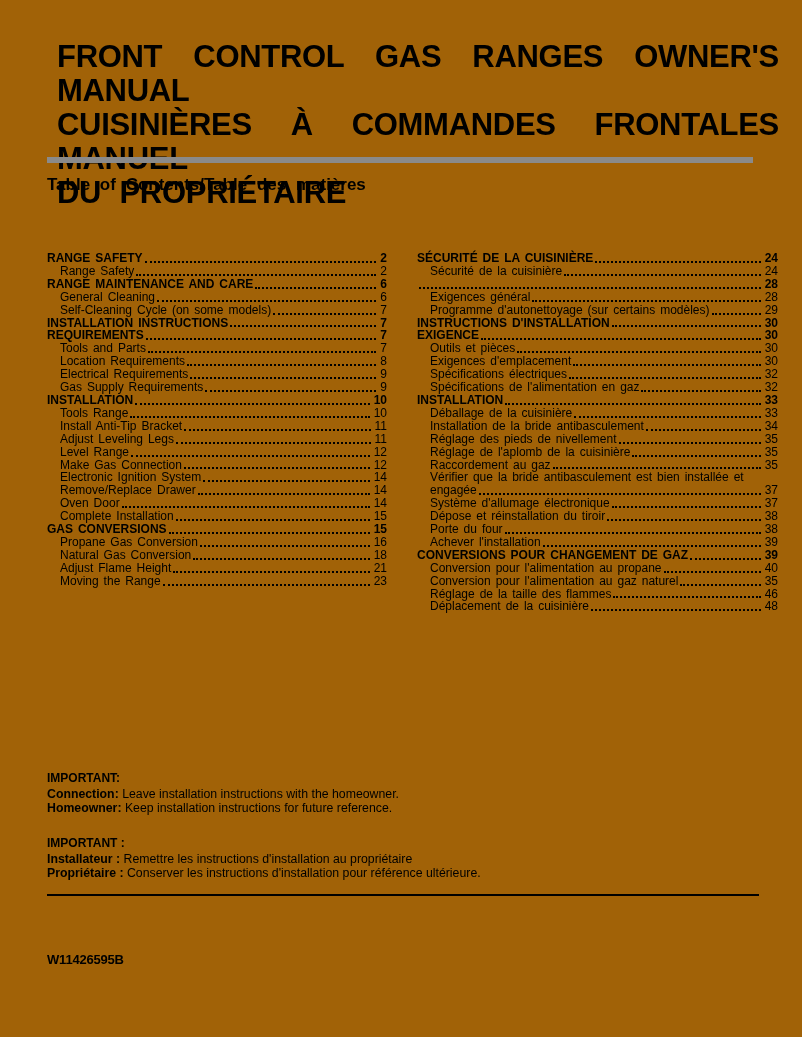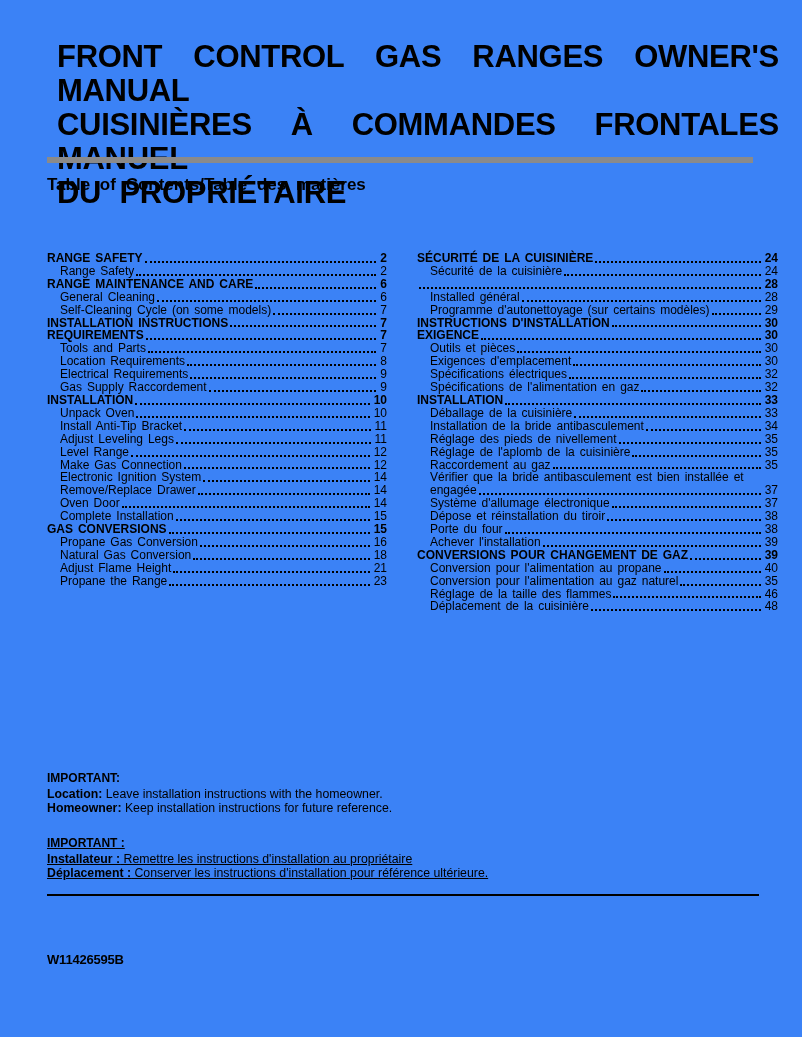--- a/index.html
+++ b/index.html
@@ -1,17 +1,17 @@
 <!DOCTYPE html>
 <html><head>
 <meta charset="utf-8">
 <style>
   html,body { margin:0; padding:0; background:#fff; }
   .page {
-    position:relative; width:802px; height:1037px; background:#3b82f6;
+    position:relative; width:802px; height:1037px; background:#a16207;
     font-family:"Liberation Sans", sans-serif; color:#000; overflow:hidden;
   }
   .manual-title {
     position:absolute; top:40px; left:57px; width:722px;
     font-weight:bold; font-size:31px; line-height:34px; letter-spacing:-0.3px;
   }
   .title-just { text-align:justify; text-align-last:justify; }
   .title-center { text-align:left; word-spacing:10px; }
   .divider-bar {
     position:absolute; top:157px; left:47px; width:706px; height:6px; background:#8a8a8a;
@@ -29,21 +29,21 @@
   }
   .toc-row.bold { font-weight:bold; }
   .toc-row.indent { padding-left:13px; }
   .toc-label { white-space:nowrap; }
   .toc-leader {
     flex:1 1 auto; min-width:6px; align-self:flex-end;
     border-bottom:2px dotted #000; margin:0 2px 2px 2px;
   }
   .toc-page { white-space:nowrap; margin-left:2px; }
   .notices { position:absolute; top:770px; left:47px; width:720px; }
-  .notice + .notice { margin-top:19px;text-decoration:underline; }
+  .notice + .notice { margin-top:19px; }
   .notice-heading { font-size:12px; font-weight:bold; line-height:17px; }
   .notice-line { font-size:12.3px; line-height:14.3px; }
   .notice-line b { font-weight:bold; }
   .footer-rule { position:absolute; top:894px; left:47px; width:712px; height:2px; background:#000; }
   .part-number {
     position:absolute; top:952px; left:47px;
     font-size:13px; font-weight:bold; letter-spacing:-0.2px;
   }
 </style>
 </head>
@@ -107,31 +107,31 @@
           <span class="toc-label">Location Requirements</span>
           <span class="toc-leader"></span>
           <span class="toc-page">8</span>
         </div>
         <div class="toc-row indent">
           <span class="toc-label">Electrical Requirements</span>
           <span class="toc-leader"></span>
           <span class="toc-page">9</span>
         </div>
         <div class="toc-row indent">
-          <span class="toc-label">Gas Supply Raccordement</span>
+          <span class="toc-label">Gas Supply Requirements</span>
           <span class="toc-leader"></span>
           <span class="toc-page">9</span>
         </div>
         <div class="toc-row bold">
           <span class="toc-label">INSTALLATION</span>
           <span class="toc-leader"></span>
           <span class="toc-page">10</span>
         </div>
         <div class="toc-row indent">
-          <span class="toc-label">Unpack Oven</span>
+          <span class="toc-label">Tools Range</span>
           <span class="toc-leader"></span>
           <span class="toc-page">10</span>
         </div>
         <div class="toc-row indent">
           <span class="toc-label">Install Anti-Tip Bracket</span>
           <span class="toc-leader"></span>
           <span class="toc-page">11</span>
         </div>
         <div class="toc-row indent">
           <span class="toc-label">Adjust Leveling Legs</span>
@@ -182,42 +182,42 @@
           <span class="toc-label">Natural Gas Conversion</span>
           <span class="toc-leader"></span>
           <span class="toc-page">18</span>
         </div>
         <div class="toc-row indent">
           <span class="toc-label">Adjust Flame Height</span>
           <span class="toc-leader"></span>
           <span class="toc-page">21</span>
         </div>
         <div class="toc-row indent">
-          <span class="toc-label">Propane the Range</span>
+          <span class="toc-label">Moving the Range</span>
           <span class="toc-leader"></span>
           <span class="toc-page">23</span>
         </div>
       </div>
     <div class="toc-col-right" id="toc-right">
         <div class="toc-row bold">
           <span class="toc-label">SÉCURITÉ DE LA CUISINIÈRE</span>
           <span class="toc-leader"></span>
           <span class="toc-page">24</span>
         </div>
         <div class="toc-row indent">
           <span class="toc-label">Sécurité de la cuisinière</span>
           <span class="toc-leader"></span>
           <span class="toc-page">24</span>
         </div>
         <div class="toc-row bold">
           <span class="toc-leader"></span>
           <span class="toc-page">28</span>
         </div>
         <div class="toc-row indent">
-          <span class="toc-label">Installed général</span>
+          <span class="toc-label">Exigences général</span>
           <span class="toc-leader"></span>
           <span class="toc-page">28</span>
         </div>
         <div class="toc-row indent">
           <span class="toc-label">Programme d'autonettoyage (sur certains modèles)</span>
           <span class="toc-leader"></span>
           <span class="toc-page">29</span>
         </div>
         <div class="toc-row bold">
           <span class="toc-label">INSTRUCTIONS D'INSTALLATION</span>
@@ -331,26 +331,26 @@
           <span class="toc-label">Déplacement de la cuisinière</span>
           <span class="toc-leader"></span>
           <span class="toc-page">48</span>
         </div>
       </div>
   </div>
 
   <div class="notices" id="notices">
       <div class="notice">
         <div class="notice-heading">IMPORTANT:</div>
-        <div class="notice-line"><b>Location:</b> Leave installation instructions with the homeowner.</div>
+        <div class="notice-line"><b>Connection:</b> Leave installation instructions with the homeowner.</div>
         <div class="notice-line"><b>Homeowner:</b> Keep installation instructions for future reference.</div>
       </div>
       <div class="notice">
         <div class="notice-heading">IMPORTANT :</div>
         <div class="notice-line"><b>Installateur :</b> Remettre les instructions d'installation au propriétaire</div>
-        <div class="notice-line"><b>Déplacement :</b> Conserver les instructions d'installation pour référence ultérieure.</div>
+        <div class="notice-line"><b>Propriétaire :</b> Conserver les instructions d'installation pour référence ultérieure.</div>
       </div>
     </div>
 
   <div class="footer-rule"></div>
   <div class="part-number">W11426595B</div>
 
 </div>
 
 </body></html>

